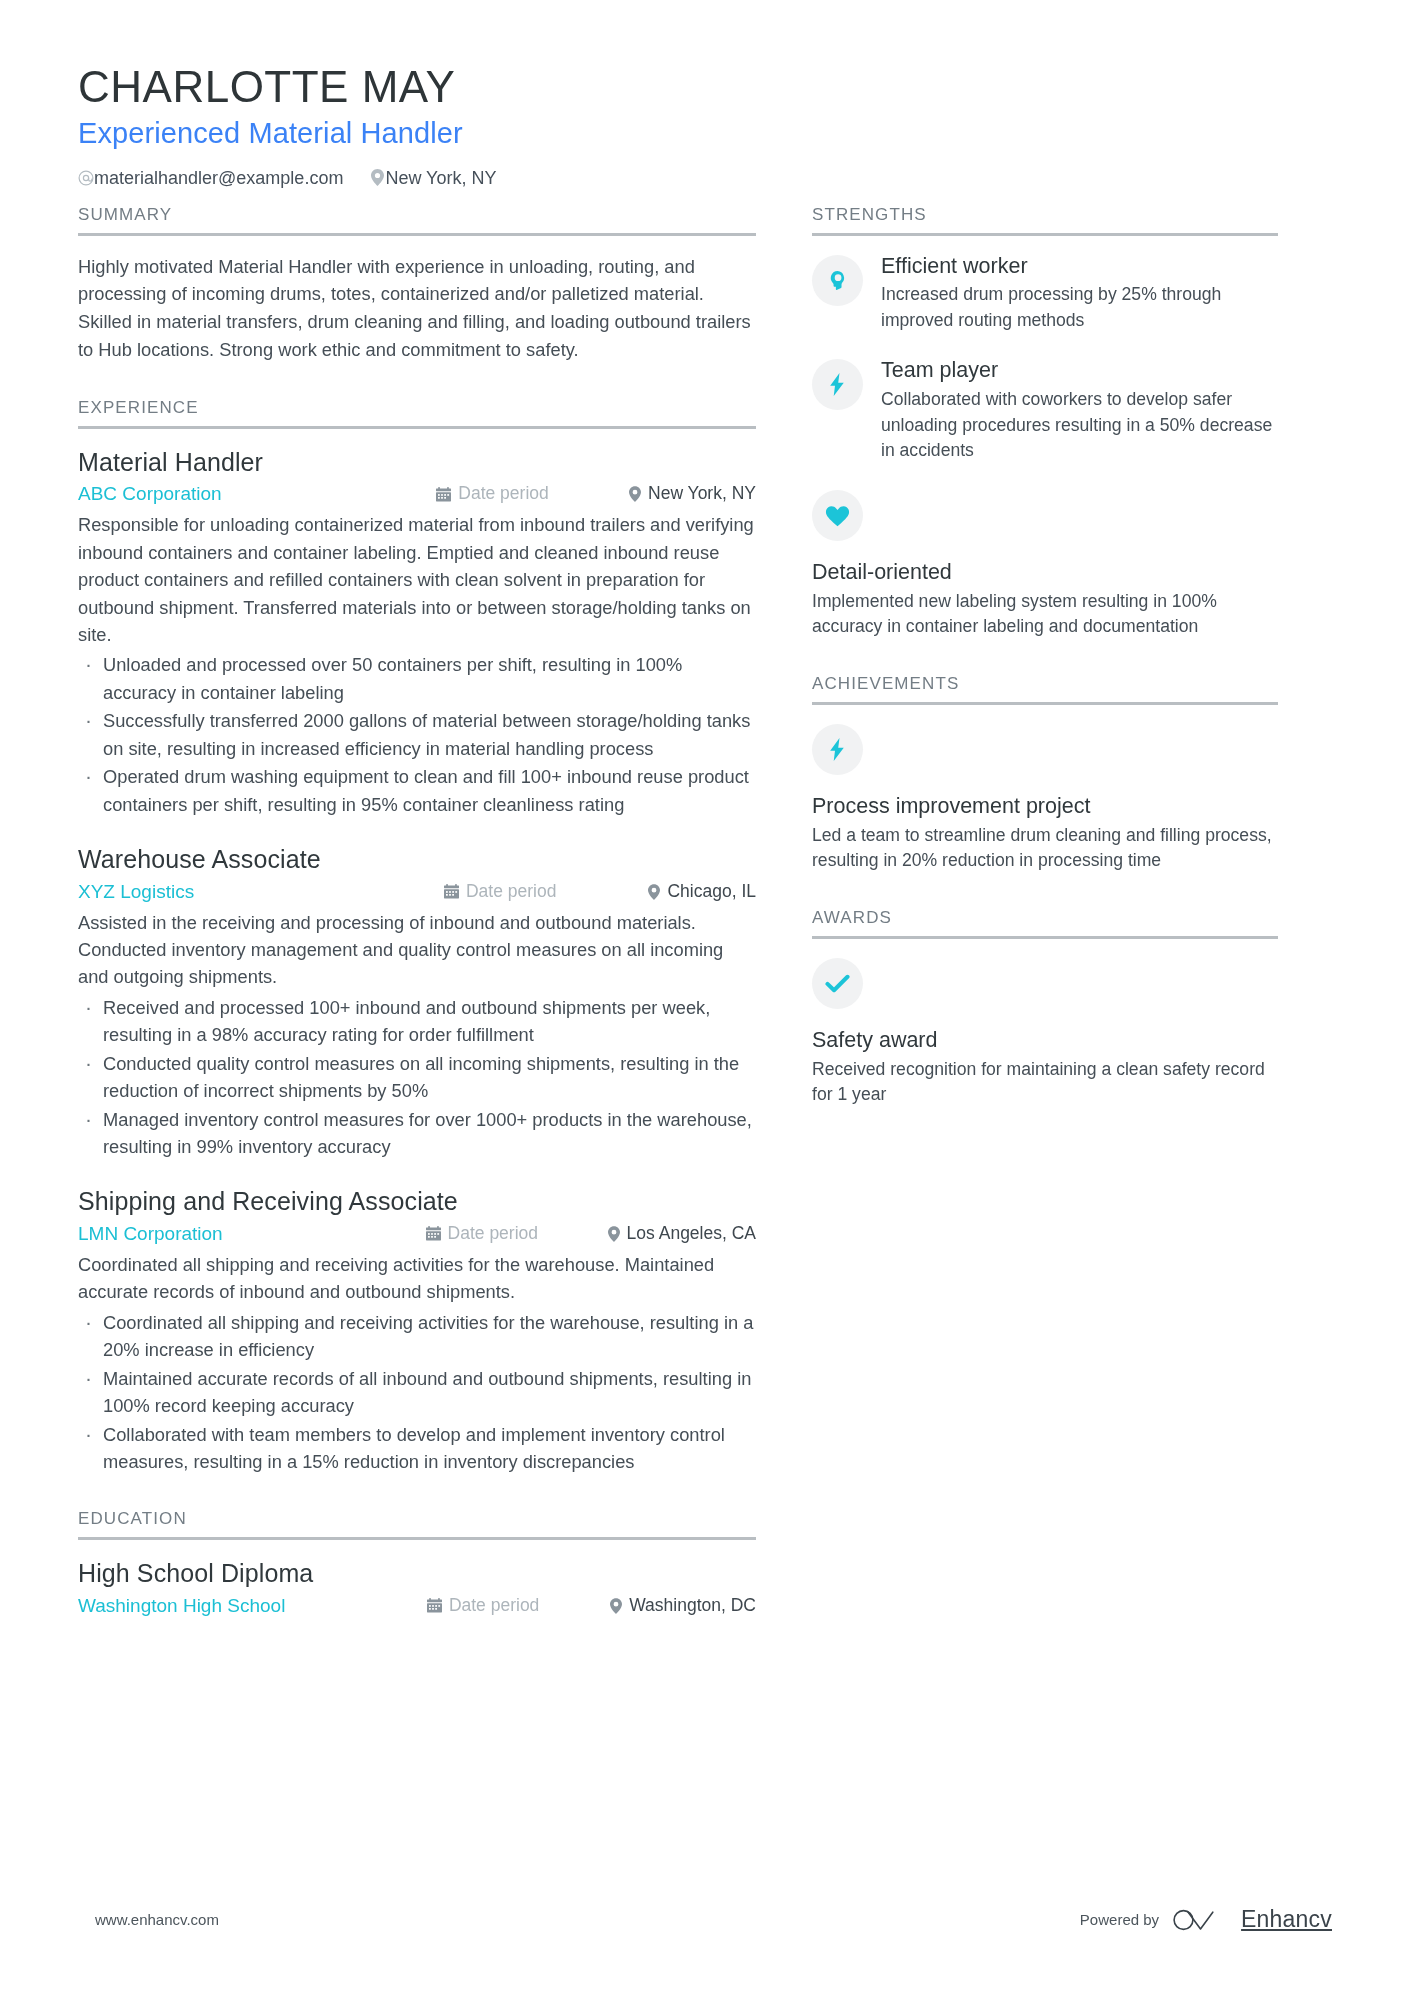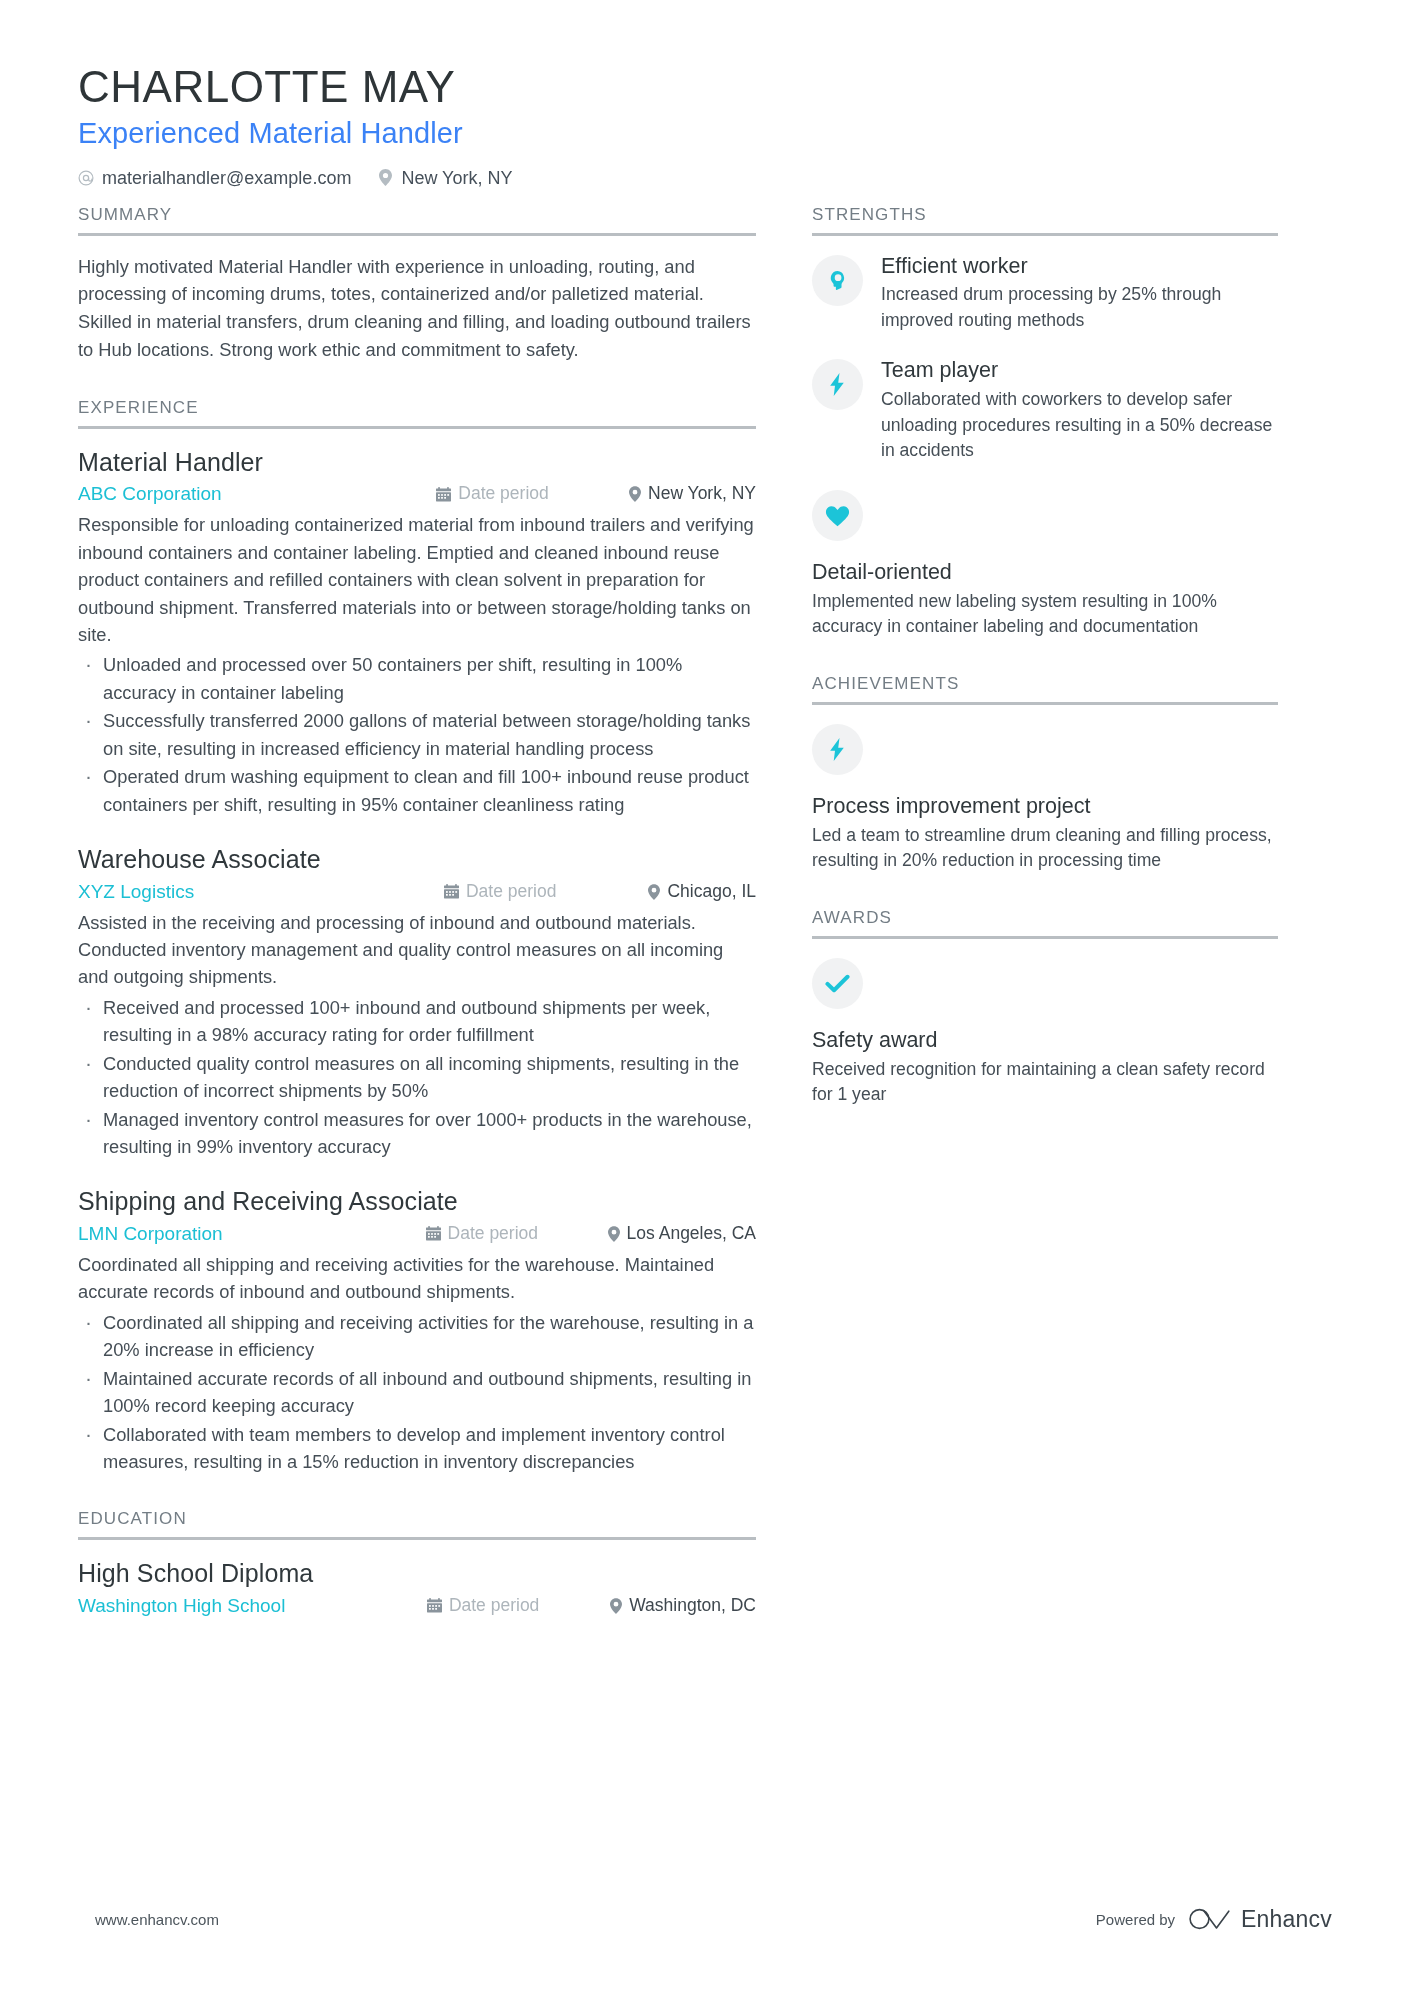--- a/index.html
+++ b/index.html
@@ -47,21 +47,20 @@
     display: flex;
     align-items: center;
     gap: 26px;
     margin-top: 17px;
     font-size: 18px;
     color: #46505a;
   }
   .contact-item {
     display: flex;
     align-items: center;
-    gap: 8px;
     line-height: 1;
   }
   .contact-item .ic {
     display: inline-flex;
     align-items: center;
     justify-content: center;
     width: 16px;
     height: 17px;
     color: #b4bcc2;
     flex: none;
@@ -238,22 +237,24 @@
     font-size: 15px;
     color: #4c555c;
   }
   .footer-right {
     display: flex;
     align-items: center;
     gap: 13px;
   }
   .brand-lockup {
     display: flex;
-    gap: 7px;
+    align-items: center;
+    gap: 23px;
     color: #3a434a;
+    text-decoration: underline;
   }
   .brand-mark svg { display: block; }
   .brand-name {
     font-size: 23px;
     letter-spacing: 0.2px;
     color: #3a434a;
   }
 </style>
 </head>
 <body>

